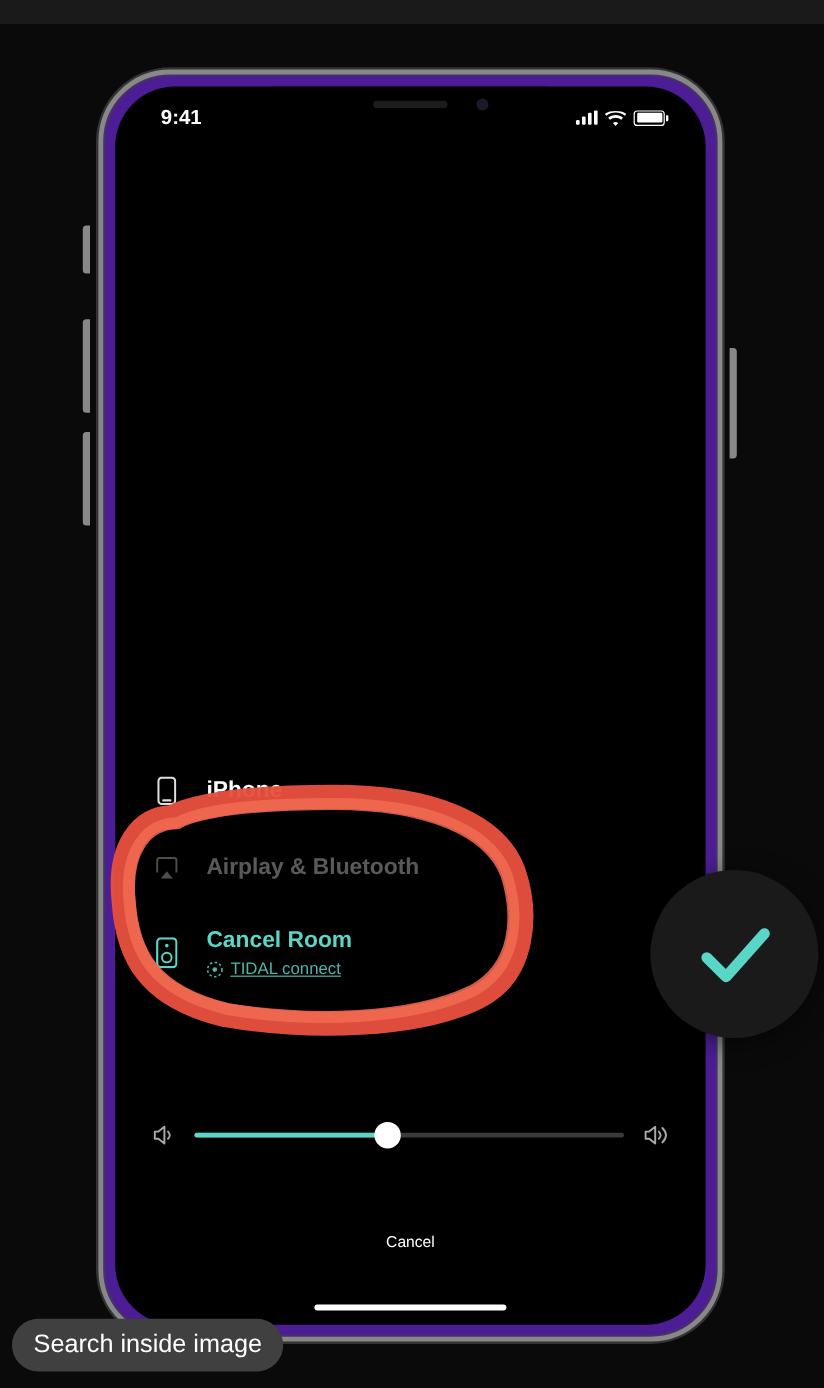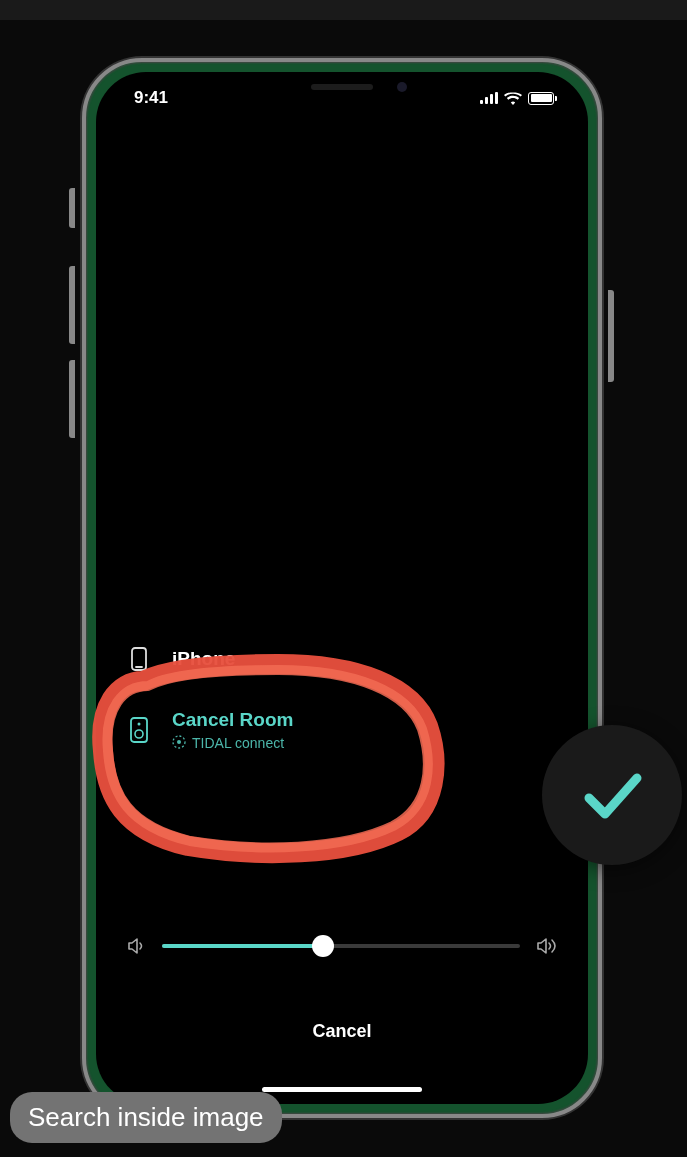--- a/index.html
+++ b/index.html
@@ -19,21 +19,21 @@
       width: 100%;
       height: 20px;
       background: #1a1a1a;
     }
     .phone-frame {
       position: absolute;
       left: 82px;
       top: 58px;
       width: 520px;
       height: 1060px;
-      background: #14532d;
+      background: #4c1d95;
       border-radius: 60px;
       border: 4px solid #888;
       box-shadow: 0 0 0 2px #333, inset 0 0 2px 1px #444;
     }
     .phone-screen {
       position: absolute;
       left: 10px;
       top: 10px;
       right: 10px;
       bottom: 10px;
@@ -204,22 +204,23 @@
       gap: 4px;
     }
     .device-label {
       font-size: 19px;
       font-weight: 600;
     }
     .device-sub {
       font-size: 14px;
       opacity: 0.85;
       display: flex;
-      align-items: flex-start;
+      align-items: flex-end;
       gap: 6px;
+      text-decoration: underline;
     }
     .volume-row {
       position: absolute;
       bottom: 148px;
       left: 30px;
       right: 30px;
       display: flex;
       align-items: center;
       gap: 16px;
     }
@@ -251,22 +252,22 @@
       height: 22px;
       background: #fff;
       border-radius: 50%;
     }
     .cancel-button {
       position: absolute;
       bottom: 62px;
       left: 50%;
       transform: translateX(-50%);
       color: #fff;
-      font-size: 18px;
-      font-weight: 700;
+      font-size: 13px;
+      font-weight: 400;
       cursor: pointer;
     }
     .home-indicator {
       position: absolute;
       bottom: 12px;
       left: 50%;
       transform: translateX(-50%);
       width: 160px;
       height: 5px;
       background: #fff;
@@ -292,25 +293,25 @@
       display: flex;
       align-items: center;
       justify-content: center;
       z-index: 60;
       box-shadow: 0 4px 20px rgba(0,0,0,0.5);
     }
     .search-chip {
       position: absolute;
       bottom: 14px;
       left: 10px;
-      background: #737373;
+      background: #404040;
       color: #fff;
       padding: 10px 18px;
       border-radius: 22px;
-      font-size: 26px;
+      font-size: 21px;
       z-index: 100;
     }
   </style>
 </head>
 <body>
 
 <div class="top-bar"></div>
 
 <div class="side-button-1"></div>
 <div class="side-button-2"></div>
@@ -351,20 +352,31 @@
           <svg width="16" height="24" viewBox="0 0 16 24" fill="none">
             <rect x="1" y="1" width="14" height="22" rx="3" stroke="#ddd" stroke-width="1.8"></rect>
             <line x1="5" y1="20" x2="11" y2="20" stroke="#ddd" stroke-width="1.8" stroke-linecap="round"></line>
           </svg>
         </div>
         <div class="device-text">
           <div class="device-label">iPhone</div>
         </div>
       </div>
 
+      <div class="device-item" style="opacity:0.35;">
+        <div class="device-icon">
+          <svg width="22" height="20" viewBox="0 0 22 20" fill="none">
+            <path d="M3 14 V4 C3 3 3.5 2 5 2 H17 C18.5 2 19 3 19 4 V14" stroke="#ddd" stroke-width="1.6"></path>
+            <path d="M11 13 L16 19 H6 Z" fill="#ddd"></path>
+          </svg>
+        </div>
+        <div class="device-text">
+          <div class="device-label">Airplay &amp; Bluetooth</div>
+        </div>
+      </div>
 
       <div class="device-item selected">
         <div class="device-icon">
           <svg width="18" height="26" viewBox="0 0 18 26" fill="none">
             <rect x="1" y="1" width="16" height="24" rx="3" stroke="#5ad6c8" stroke-width="1.8"></rect>
             <circle cx="9" cy="7" r="1.5" fill="#5ad6c8"></circle>
             <circle cx="9" cy="17" r="4" stroke="#5ad6c8" stroke-width="1.6"></circle>
           </svg>
         </div>
         <div class="device-text">

